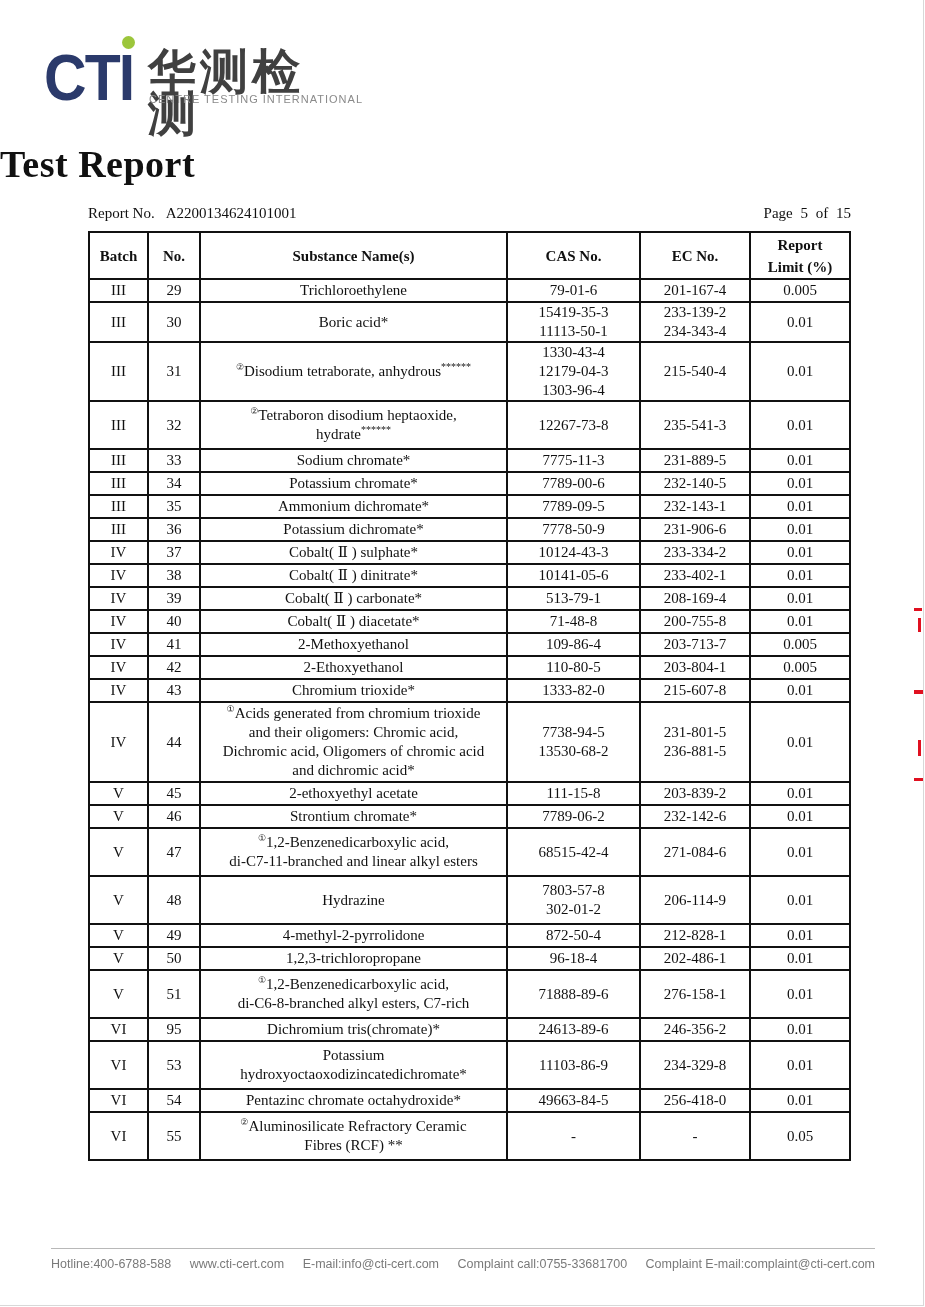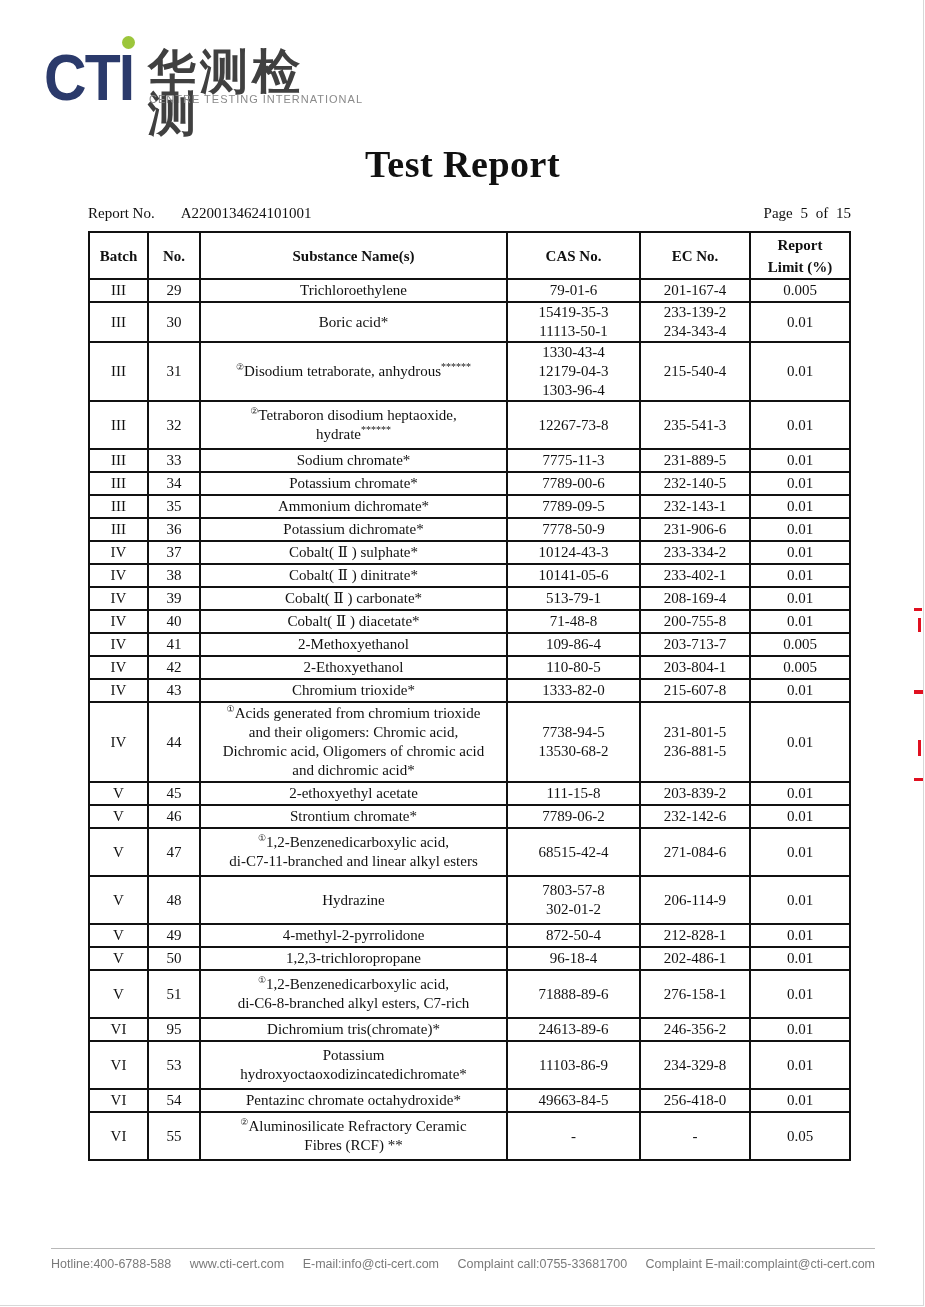--- a/index.html
+++ b/index.html
@@ -8,25 +8,25 @@
     .page-edge { position:absolute; left:0; top:0; width:923px; height:1305px; border-right:1px solid #d8d8d8; border-bottom:1px solid #d8d8d8; }
     .logo { position:absolute; left:44px; top:36px; width:300px; height:72px; }
     .logo-cti { position:absolute; left:0; top:12px; font-family:"Liberation Sans","DejaVu Sans",sans-serif;
                 font-weight:bold; font-size:64px; line-height:60px; color:#2b3a6b; letter-spacing:-2px;
                 transform:scaleX(0.92); transform-origin:left top; }
     .logo-dot { position:absolute; left:78px; top:0px; width:13px; height:13px; border-radius:50%; background:#9cc63b; }
     .logo-cn { position:absolute; left:104px; top:14px; font-family:"DejaVu Sans",sans-serif; font-size:48px; line-height:42px;
                color:#404040; letter-spacing:4px; font-weight:bold; }
     .logo-en { position:absolute; left:105px; top:57px; font-family:"Liberation Sans","DejaVu Sans",sans-serif;
                font-size:11px; color:#8a8a8a; letter-spacing:1px; white-space:nowrap; }
-    .title { position:absolute; left:0; width:925px; top:142px; text-align:center; font-size:38px; font-weight:bold;
+    .title { position:absolute; left:0; width:925px; top:142px; font-size:38px; font-weight:bold;
              font-family:"Liberation Serif","DejaVu Serif",serif; letter-spacing:0.5px; }
     .meta { position:absolute; left:88px; top:205px; width:763px; font-size:15px; }
     .meta .left { position:absolute; left:0; top:0; white-space:nowrap; }
-    .meta .left .num { margin-left:26px; }
+    .meta .left .num { margin-left:11px; }
     .meta .right { position:absolute; right:0; top:0; white-space:nowrap; }
     .meta .right span { margin-left:4px; }
     table.report { position:absolute; left:88px; top:231px; width:761px; border-collapse:collapse; font-size:15px; table-layout:fixed;padding-left:37px; }
     table.report th, table.report td { border:2px solid #111; text-align:center; vertical-align:middle; padding:0 4px; line-height:19px; }
     table.report th { font-weight:bold; height:45px; line-height:22px; }
     table.report td { height:21px; }
     .sup { font-size:9px; vertical-align:super; line-height:0; }
     .stars { font-size:10px; vertical-align:super; line-height:0; }
     .pre { white-space:pre-line; }
     .footer-line { position:absolute; left:51px; top:1248px; width:824px; height:1px; background:#b8b8b8; }

